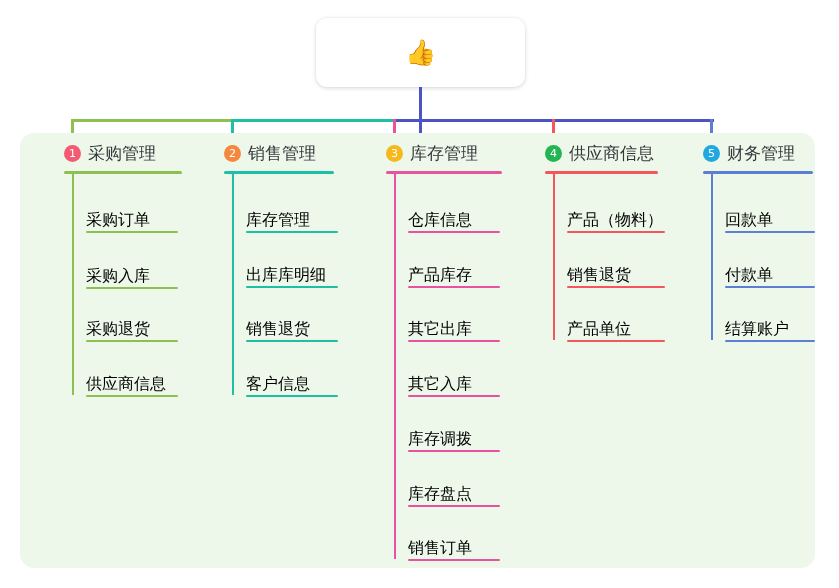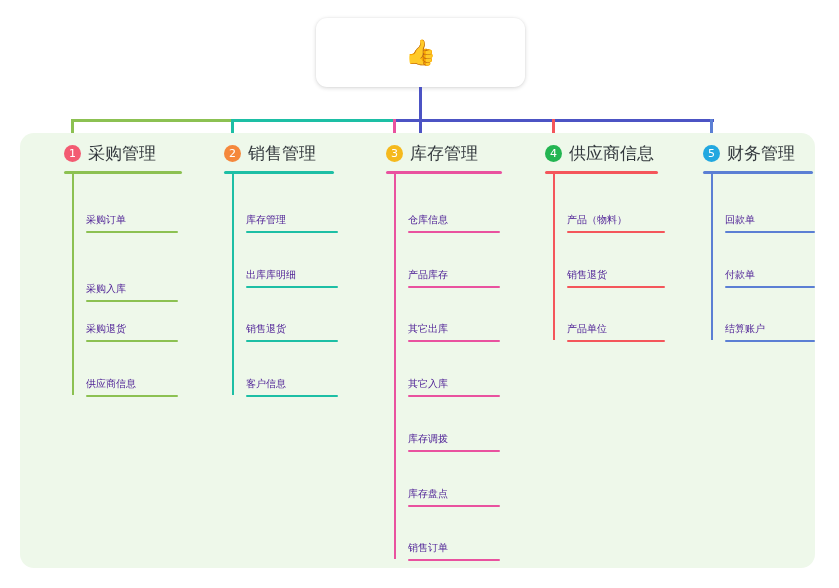--- a/index.html
+++ b/index.html
@@ -41,21 +41,21 @@
   }
   .badge{
     width:17px;height:17px;border-radius:50%;
     color:#fff;font-size:11px;line-height:17px;text-align:center;
     font-family:"DejaVu Sans",sans-serif;flex:none;
   }
   .col-title{font-size:17px;color:#33383d;}
   .head-rule{position:absolute;left:0;top:38px;height:3px;border-radius:2px;}
   .spine{position:absolute;width:2px;}
   .item{position:absolute;left:22px;}
-  .item-label{font-size:10px;color:#4c1d95;white-space:nowrap;line-height:16px;}
+  .item-label{font-size:16px;color:#000000;white-space:nowrap;line-height:16px;}
   .item-rule{position:absolute;left:0;height:2px;border-radius:1px;}
 </style>
 </head>
 <body>
 
 <div id="stage">
 
   <div class="root-card">
     <div class="root-inner">
       <span class="root-emoji">👍</span>
@@ -79,21 +79,21 @@
         <div class="col" style="left: 44px;">
           <div class="col-head">
             <span class="badge" style="background: rgb(243, 91, 114);">1</span>
             <span class="col-title">采购管理</span>
           </div>
           <div class="head-rule" style="width: 118px; background: rgb(140, 193, 82);"></div>
           <div class="item" style="top: 79px;">
             <div class="item-label">采购订单</div>
             <div class="item-rule" style="top: 19px; width: 92px; background: rgb(140, 193, 82);"></div>
           </div>
-          <div class="item" style="top: 148px; text-align: center;">
+          <div class="item" style="top: 135px; text-align: center;">
             <div class="item-label">采购入库</div>
             <div class="item-rule" style="top: 19px; width: 92px; background: rgb(140, 193, 82);"></div>
           </div>
           <div class="item" style="top: 188.4px;">
             <div class="item-label">采购退货</div>
             <div class="item-rule" style="top: 19px; width: 92px; background: rgb(140, 193, 82);"></div>
           </div>
           <div class="item" style="top: 243.1px;">
             <div class="item-label">供应商信息</div>
             <div class="item-rule" style="top: 19px; width: 92px; background: rgb(140, 193, 82);"></div>

